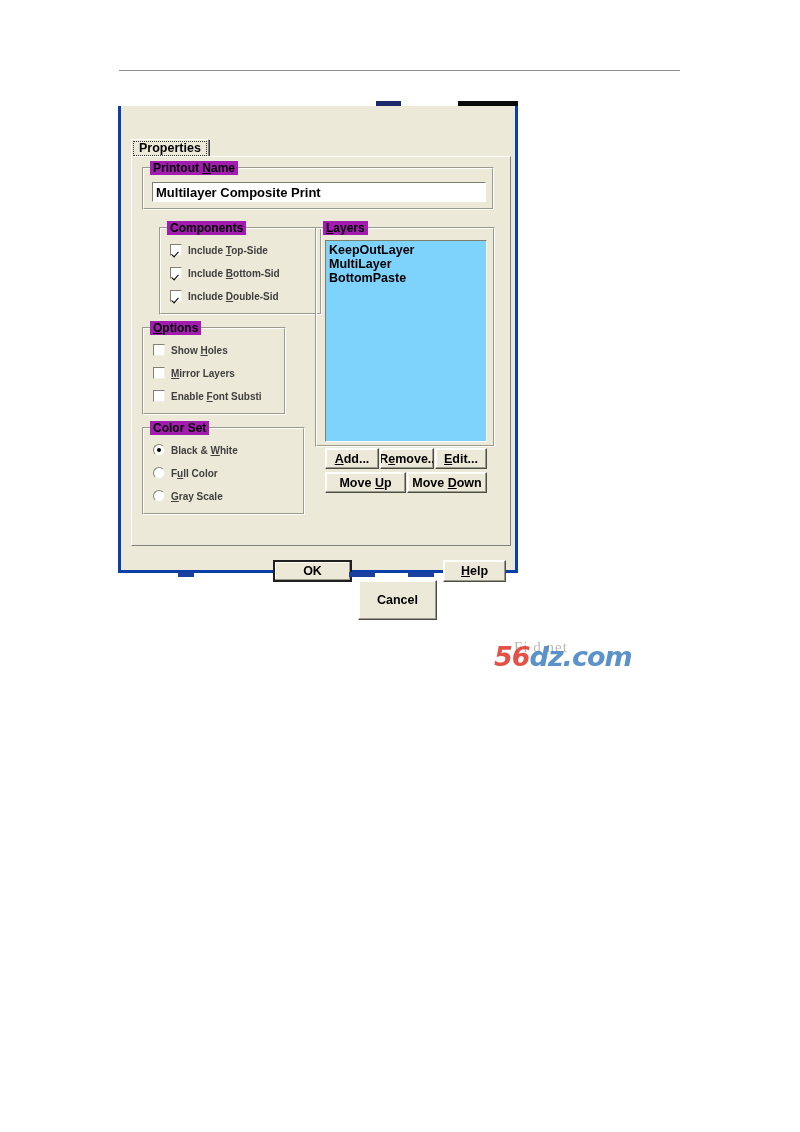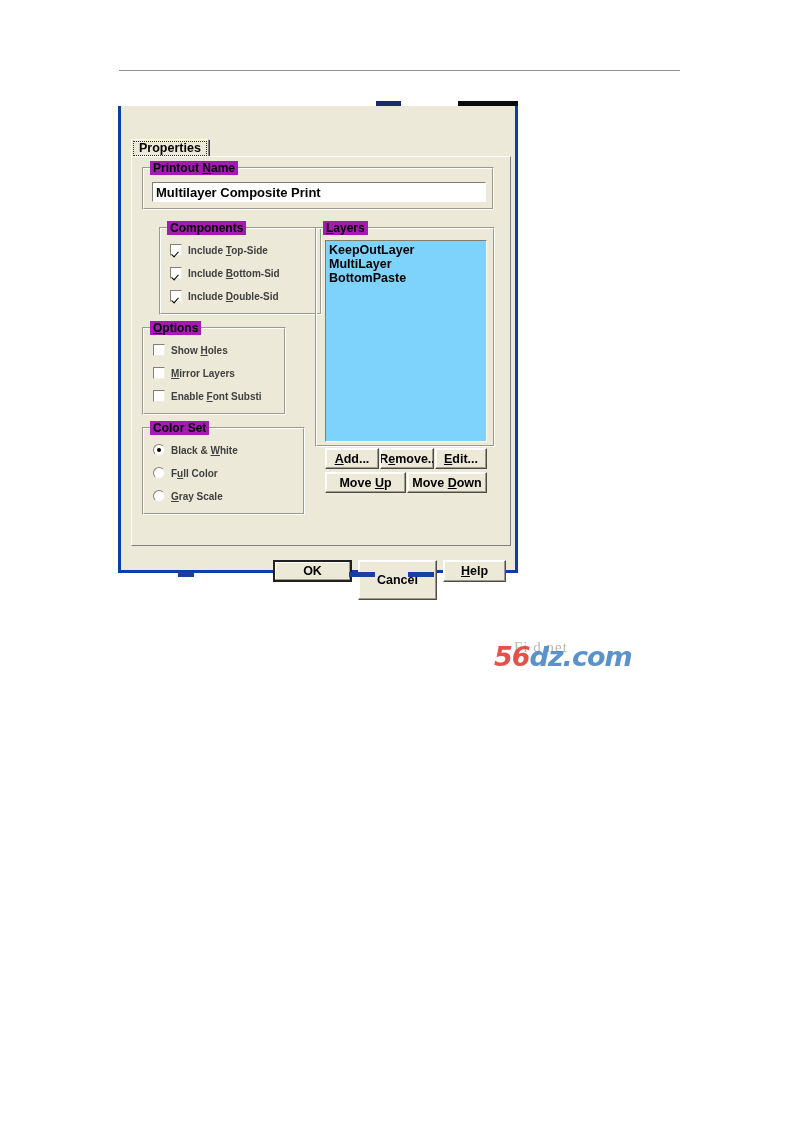--- a/index.html
+++ b/index.html
@@ -487,21 +487,21 @@
             <div class="btn" style="left:91px; top:244px; width:80px; height:21px;">
               <span><span>Move </span><span class="acc">D</span><span>own</span></span>
             </div>
           </div>
 
         </div>
 
         <div class="btn default" style="left:152px; top:432px; width:79px; height:22px;">
           <span>OK</span>
         </div>
-        <div class="btn" style="left:237px; top:432px; width:79px; height:40px;">
+        <div class="btn" style="left:237px; top:452px; width:79px; height:40px;">
           <span>Cancel</span>
         </div>
         <div class="btn" style="left:322px; top:432px; width:63px; height:22px;">
           <span><span></span><span class="acc">H</span><span>elp</span></span>
         </div>
 
       </div>
     </div>
 
     <div id="watermark-sub">Fi d   net</div>

